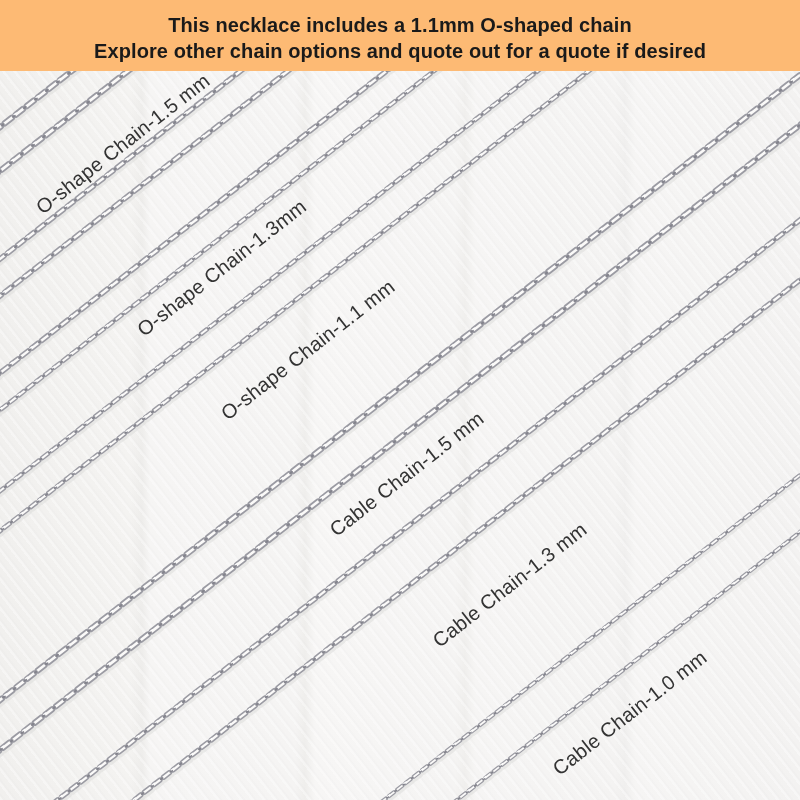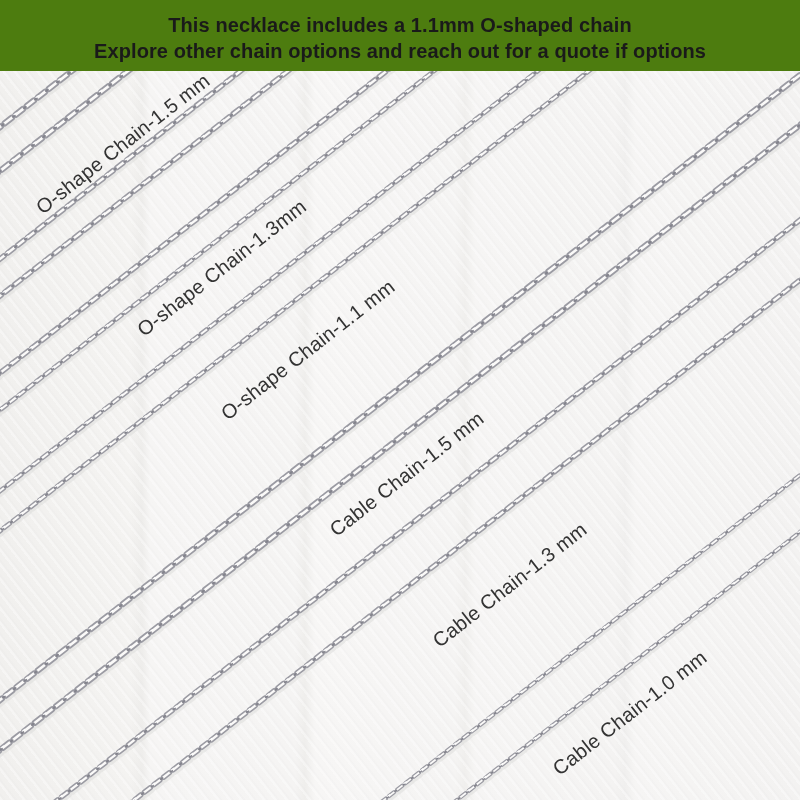--- a/index.html
+++ b/index.html
@@ -9,21 +9,21 @@
   body {
     width: 800px;
     height: 800px;
     overflow: hidden;
     font-family: "Liberation Sans", "DejaVu Sans", sans-serif;
     background: #f4f3f2;
   }
   .banner {
     width: 800px;
     height: 71px;
-    background: #4d7c0f;
+    background: #fdba74;
     text-align: center;
     padding-top: 12px;
     box-sizing: border-box;
   }
   .banner-line {
     font-size: 20px;
     font-weight: 700;
     line-height: 26px;
     color: #1a1a1a;
     letter-spacing: 0.1px;
@@ -61,21 +61,21 @@
     white-space: nowrap;
     transform: translate(-50%, -50%) rotate(-38deg);
     transform-origin: center center;
   }
 </style>
 </head>
 <body>
 
 <div class="banner">
   <div class="banner-line">This necklace includes a 1.1mm O-shaped chain</div>
-  <div class="banner-line">Explore other chain options and reach out for a quote if options</div>
+  <div class="banner-line">Explore other chain options and quote out for a quote if desired</div>
 </div>
 
 <div class="photo">
   <svg id="chains-svg" width="800" height="729" viewBox="0 0 800 729">
       <g transform="rotate(-38 0 56)">
         <line x1="-260" x2="1700" y1="58.4" y2="58.4" stroke="#dddcda" stroke-width="7.6000000000000005" stroke-linecap="round" stroke-dasharray="9 5" stroke-opacity="0.55"></line>
         <line x1="-260" x2="1700" y1="56" y2="56" stroke="#9b9ba3" stroke-width="6.4" stroke-linecap="round" stroke-dasharray="9 5" stroke-opacity="1"></line>
         <line x1="-260" x2="1700" y1="56" y2="56" stroke="#fbfaf9" stroke-width="2.688" stroke-linecap="round" stroke-dasharray="9 5" stroke-opacity="1"></line>
         <line x1="-260" x2="1700" y1="56" y2="56" stroke="#82828b" stroke-width="2.176" stroke-linecap="round" stroke-dasharray="2.2 11.8" stroke-dashoffset="-10.4" stroke-opacity="0.9"></line>
         <line x1="-260" x2="1700" y1="54.848" y2="54.848" stroke="#ffffff" stroke-width="1.1" stroke-linecap="round" stroke-dasharray="3 25" stroke-dashoffset="1.5" stroke-opacity="0.95"></line>

